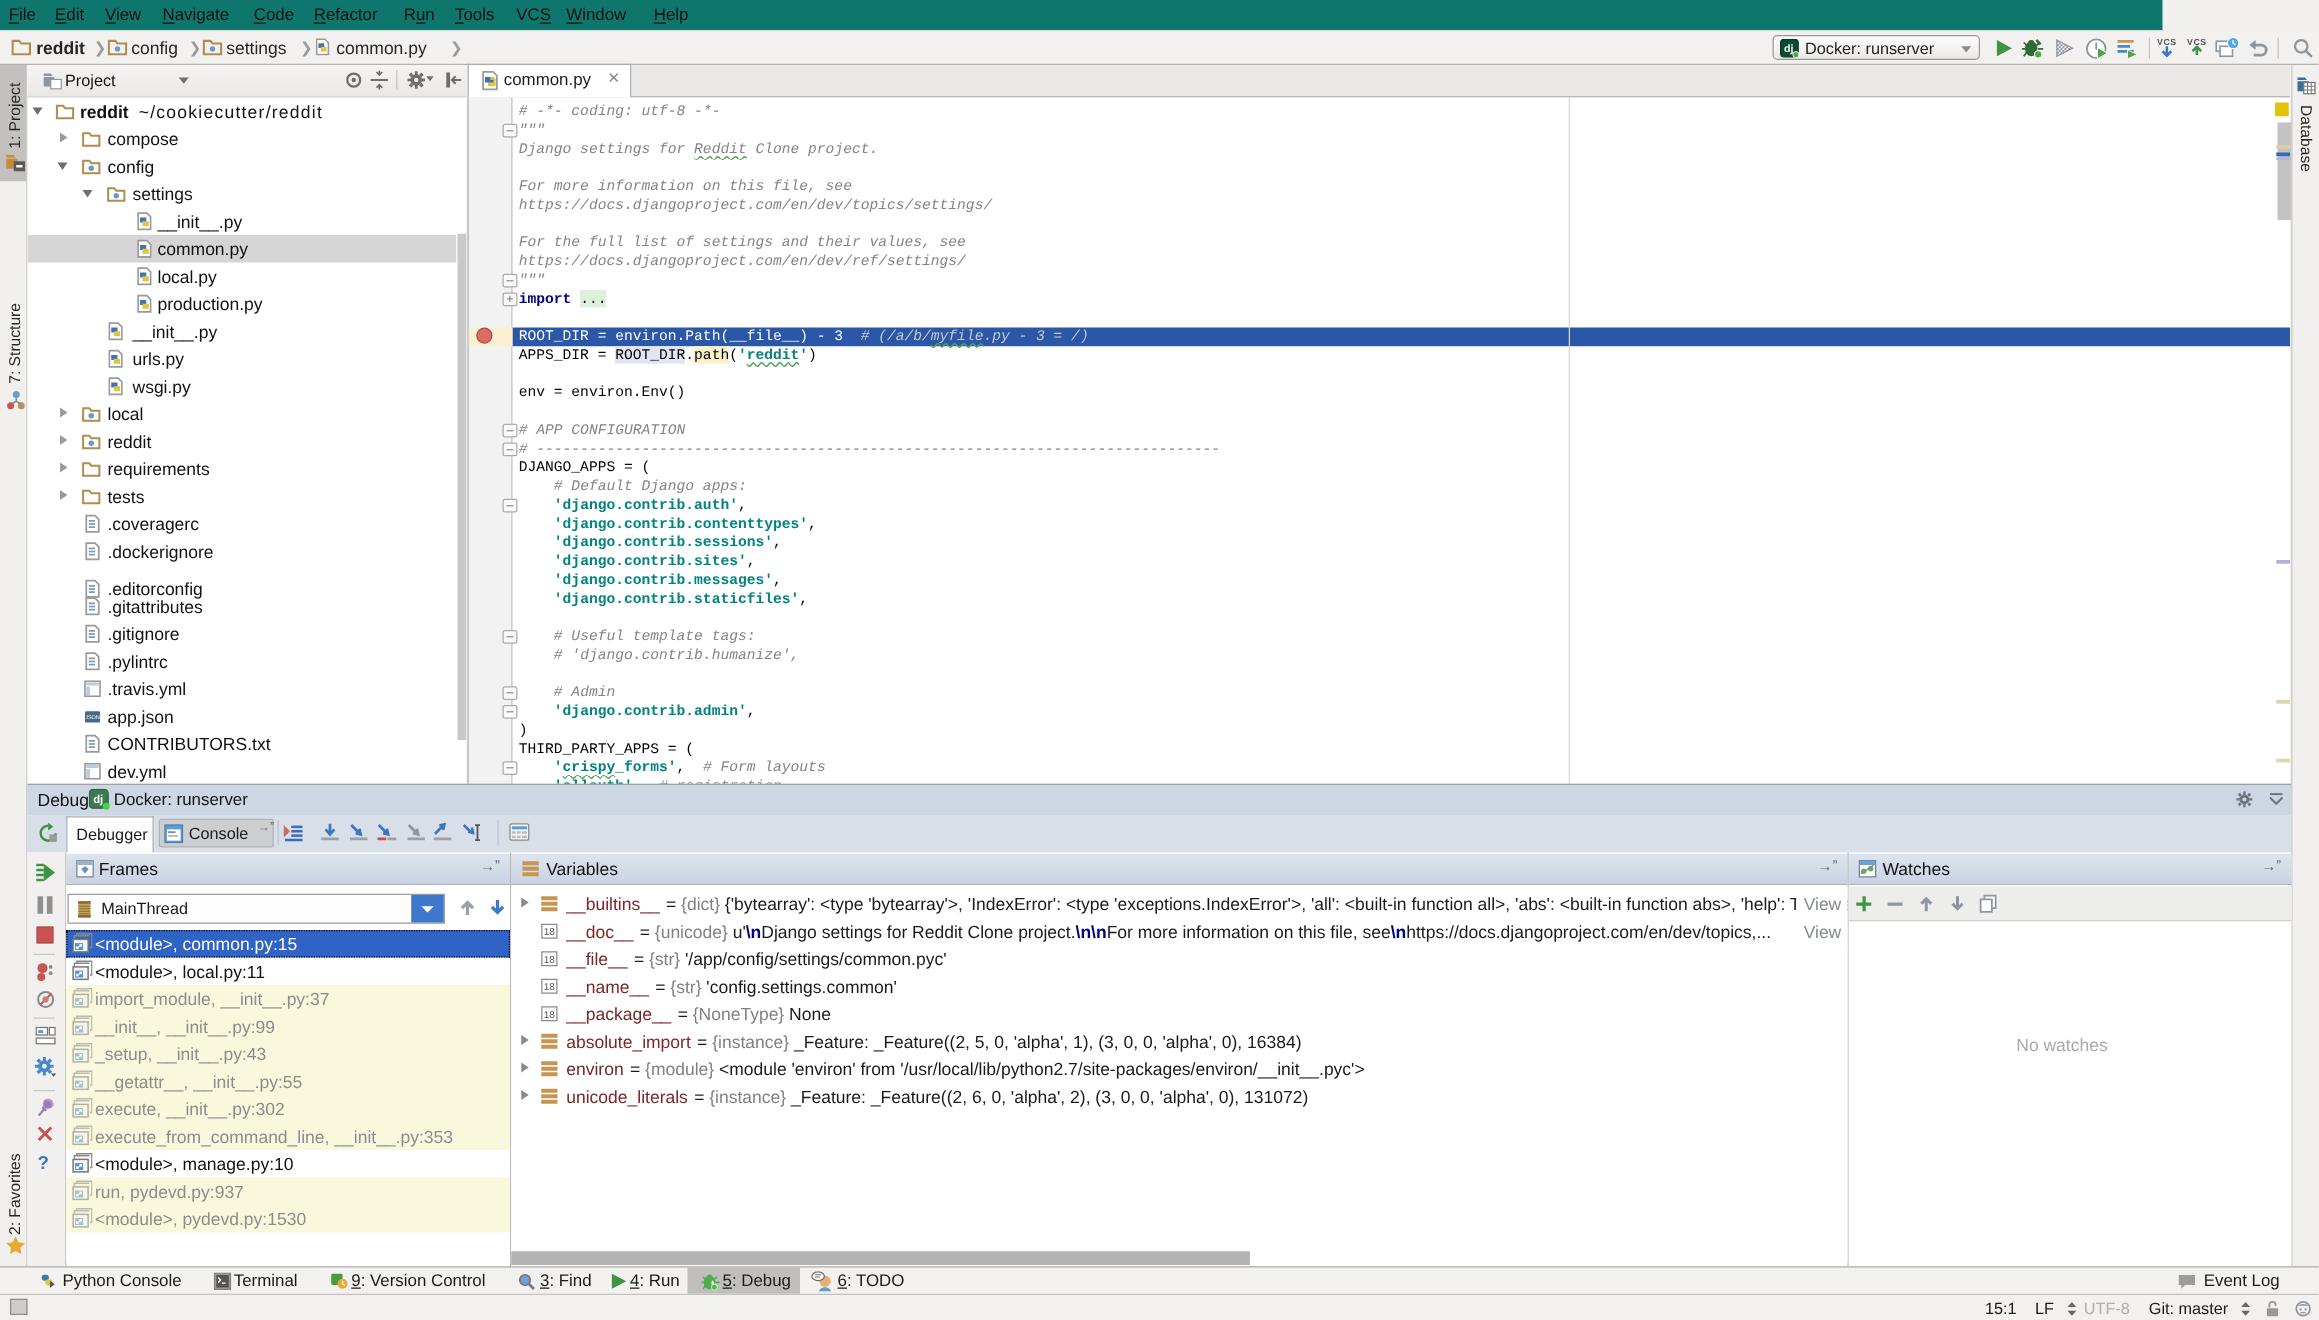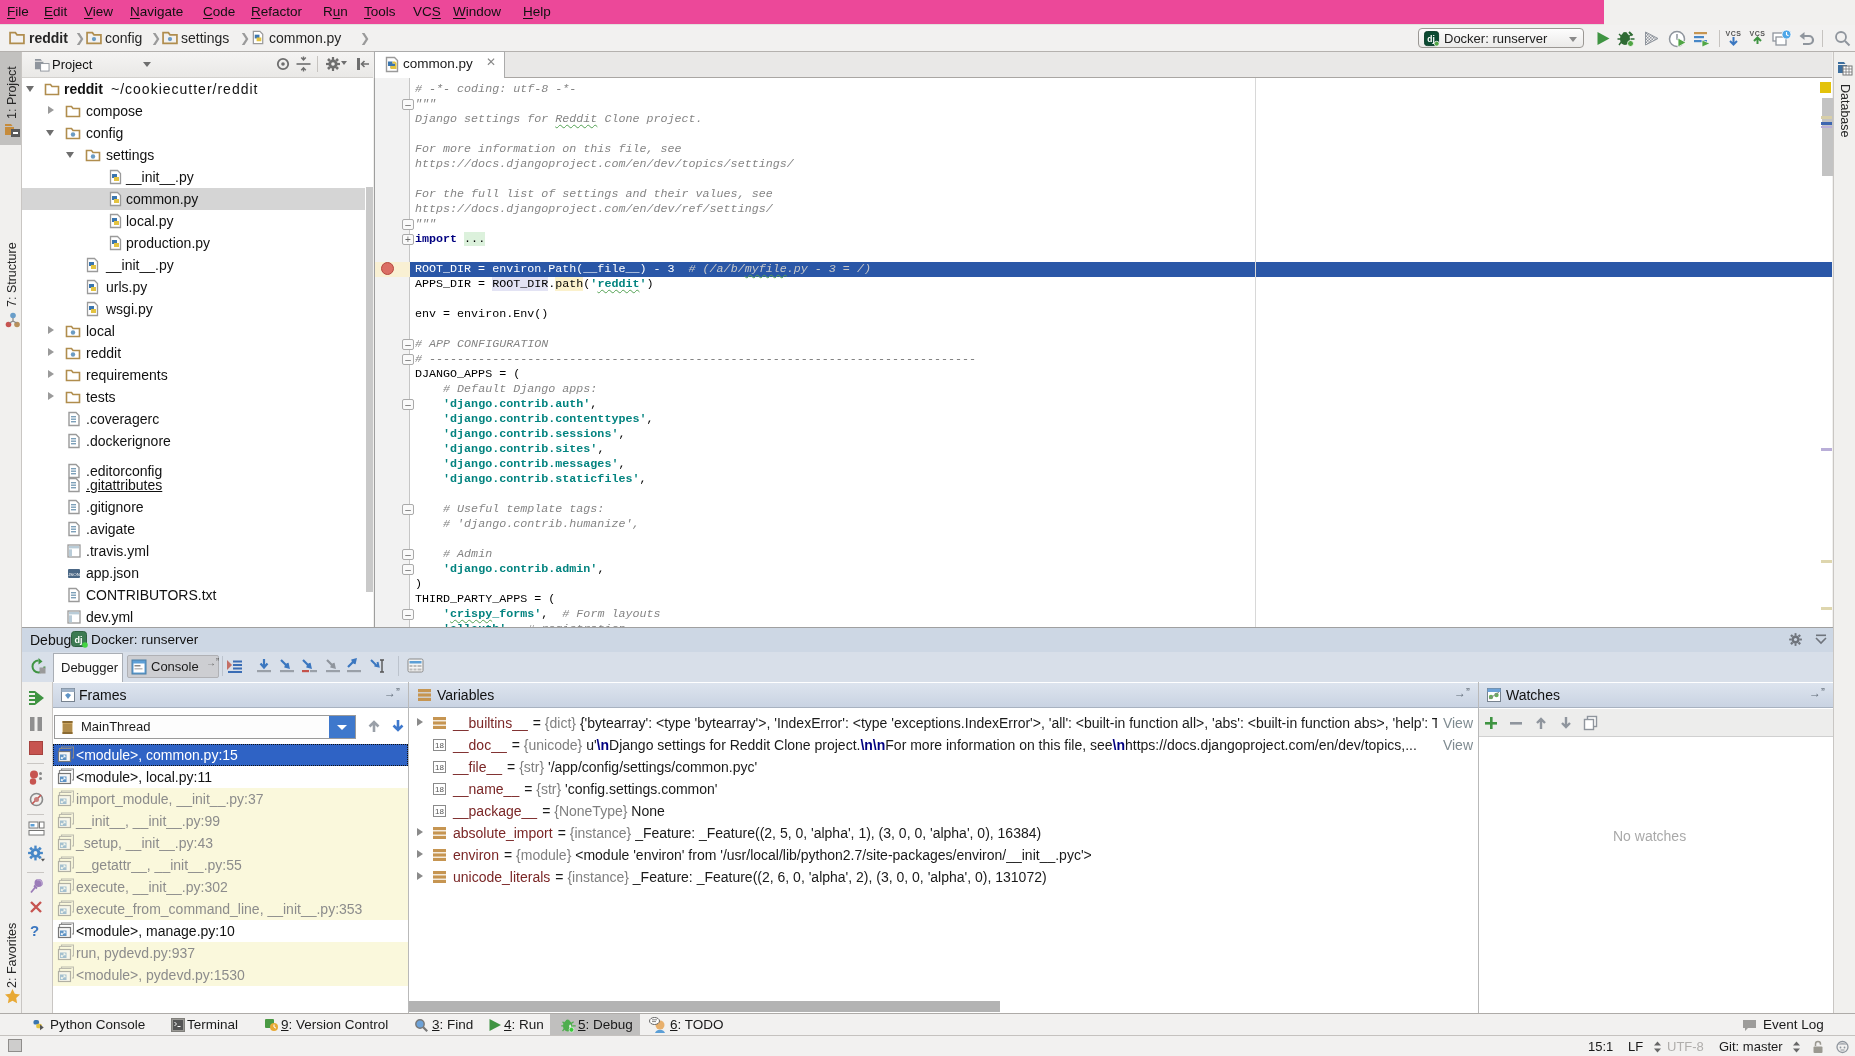--- a/index.html
+++ b/index.html
@@ -1,21 +1,21 @@
 <!DOCTYPE html>
 <html><head>
 <meta charset="utf-8">
 <style>
 * { margin:0; padding:0; box-sizing:border-box; }
 html,body { width:1855px; height:1056px; overflow:hidden; }
 body { font-family:"Liberation Sans",sans-serif; background:#f1f0ee; position:relative; font-size:13px; color:#1a1a1a; }
 .abs { position:absolute; }
 svg { display:block; }
 
-#menubar { left:0; top:0; width:1604px; height:25px; background:#ec4899; border-bottom:1px solid #e2e0dd; }
+#menubar { left:0; top:0; width:1730px; height:25px; background:#0f766e; border-bottom:1px solid #e2e0dd; }
 #menubar span { position:absolute; top:4px; font-size:13.5px; color:#111; }
 #menubar u { text-decoration:underline; text-underline-offset:2px; }
 
 #toolbar { left:0; top:25px; width:1855px; height:27px; background:#f2f1f0; border-bottom:1px solid #b4b1ae; }
 .crumb { position:absolute; top:5px; font-size:14px; color:#262626; }
 .chev { position:absolute; top:6px; font-size:12px; color:#9a9a9a; }
 
 #dockerbtn { position:absolute; left:1418px; top:3px; width:166px; height:20px; border:1px solid #9b9894; border-radius:4px; background:linear-gradient(#fdfdfd,#ebeae9); }
 
 #lstripe { left:0; top:52px; width:22px; height:961px; background:#f1f0ee; border-right:1px solid #c9c6c3; }
@@ -410,21 +410,21 @@
     </div>
     <div class="trow" style="top:396px">
       <span style="position:absolute;left:44px;top:3px">
         <svg width="16" height="16" viewBox="0 0 16 16">
           <path d="M3 1.5h7l3 3v10h-10z" fill="#fff" stroke="#9a9a9a" stroke-width="1.4"></path>
           <rect x="5" y="5" width="5" height="1.4" fill="#7c9fb8"></rect>
           <rect x="5" y="7.5" width="5" height="1.4" fill="#7c9fb8"></rect>
           <rect x="5" y="10" width="5" height="1.4" fill="#7c9fb8"></rect>
         </svg>
       </span>
-      <span class="lbl" style="position:absolute;left:64px;text-decoration:underline;">.gitattributes</span>
+      <span class="lbl" style="position:absolute;left:64px;">.gitattributes</span>
     </div>
     <div class="trow" style="top:418px">
       <span style="position:absolute;left:44px;top:3px">
         <svg width="16" height="16" viewBox="0 0 16 16">
           <path d="M3 1.5h7l3 3v10h-10z" fill="#fff" stroke="#9a9a9a" stroke-width="1.4"></path>
           <rect x="5" y="5" width="5" height="1.4" fill="#7c9fb8"></rect>
           <rect x="5" y="7.5" width="5" height="1.4" fill="#7c9fb8"></rect>
           <rect x="5" y="10" width="5" height="1.4" fill="#7c9fb8"></rect>
         </svg>
       </span>
@@ -432,21 +432,21 @@
     </div>
     <div class="trow" style="top:440px">
       <span style="position:absolute;left:44px;top:3px">
         <svg width="16" height="16" viewBox="0 0 16 16">
           <path d="M3 1.5h7l3 3v10h-10z" fill="#fff" stroke="#9a9a9a" stroke-width="1.4"></path>
           <rect x="5" y="5" width="5" height="1.4" fill="#7c9fb8"></rect>
           <rect x="5" y="7.5" width="5" height="1.4" fill="#7c9fb8"></rect>
           <rect x="5" y="10" width="5" height="1.4" fill="#7c9fb8"></rect>
         </svg>
       </span>
-      <span class="lbl" style="position:absolute;left:64px;">.avigate</span>
+      <span class="lbl" style="position:absolute;left:64px;">.pylintrc</span>
     </div>
     <div class="trow" style="top:462px">
       <span style="position:absolute;left:44px;top:3px">
         <svg width="16" height="16" viewBox="0 0 16 16">
           <rect x="2" y="2" width="12" height="12" fill="#fff" stroke="#9a9a9a" stroke-width="1.3"></rect>
           <rect x="3" y="3" width="10" height="2.4" fill="#b9ccd8"></rect>
           <rect x="3" y="6.3" width="3" height="7" fill="#b9ccd8"></rect>
         </svg>
       </span>
       <span class="lbl" style="position:absolute;left:64px;">.travis.yml</span>

